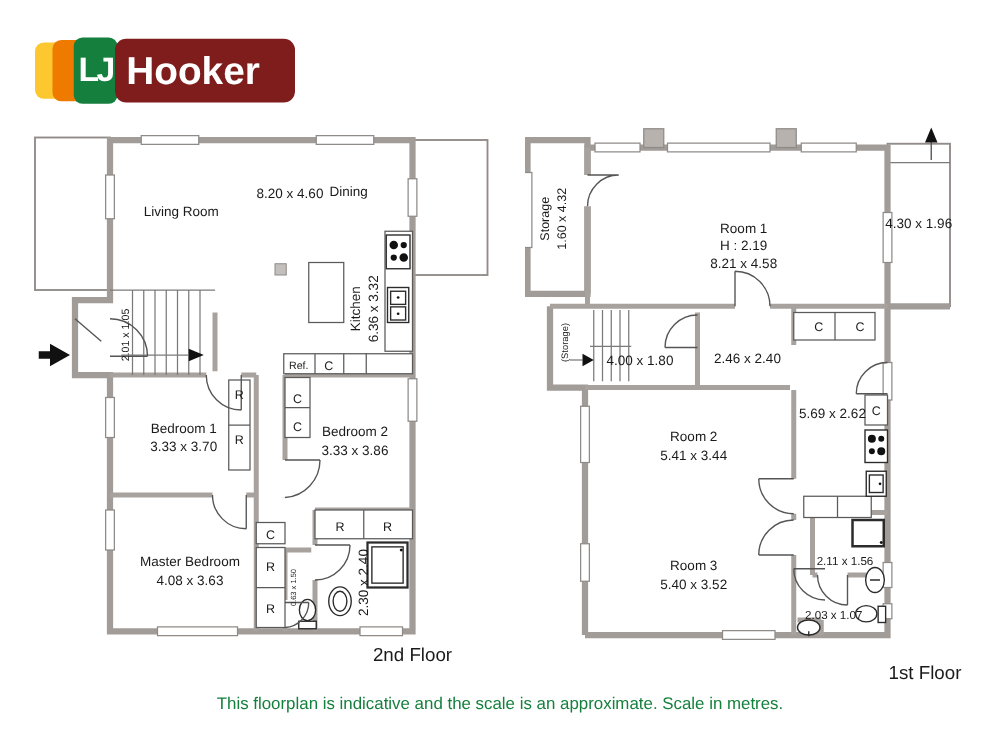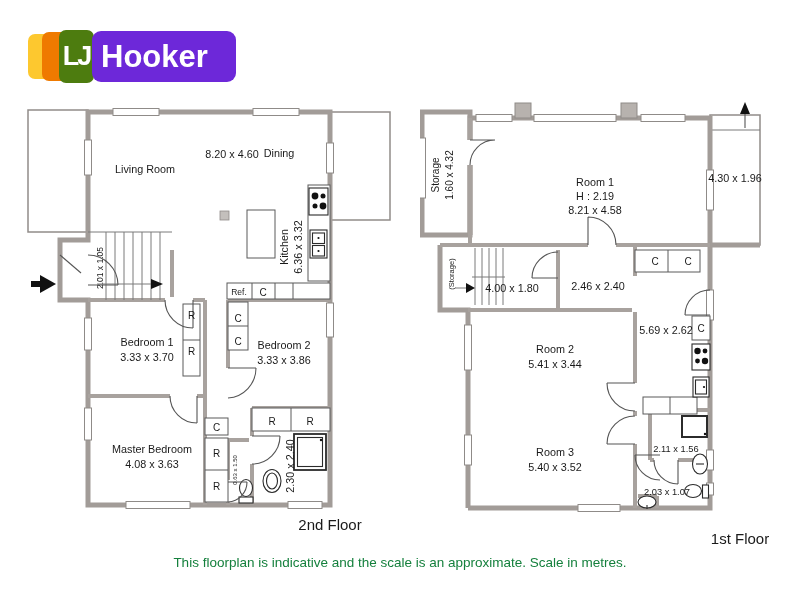--- a/index.html
+++ b/index.html
@@ -4,24 +4,24 @@
 <style>
   html,body{margin:0;padding:0;}
   body{width:800px;height:600px;background:#ffffff;position:relative;overflow:hidden;
        font-family:"Liberation Sans", sans-serif;}
   
   .logo{position:absolute;left:28px;top:30px;width:210px;height:53px;}
   .logo .stripe{position:absolute;border-radius:7px;}
   .stripe-yellow{left:0;top:4px;width:30px;height:45px;background:#fdc82f;}
   .stripe-orange{left:14px;top:2px;width:32px;height:49px;background:#ef7a00;}
   .lj-box{position:absolute;left:31px;top:0;width:35px;height:53px;border-radius:7px;
-          background:#4d7c0f;color:#fff;font-weight:bold;font-size:27px;
+          background:#15803d;color:#fff;font-weight:bold;font-size:27px;
           display:flex;align-items:center;justify-content:center;letter-spacing:-2px;}
   .hooker-box{position:absolute;left:64px;top:1px;width:144px;height:51px;border-radius:9px;
-          background:#6d28d9;color:#fff;font-weight:bold;font-size:31px;
+          background:#7f1d1d;color:#fff;font-weight:bold;font-size:31px;
           display:flex;align-items:center;padding-left:9px;box-sizing:border-box;text-align:center;}
   
   .plan-left{position:absolute;left:25px;top:100px;}
   .plan-right{position:absolute;left:420px;top:100px;}
   svg text{fill:#1a1a1a;font-family:"Liberation Sans",sans-serif;}
   .lbl{font-size:10.8px;text-anchor:middle;}
   .sm{font-size:10px;text-anchor:middle;}
   .xs{font-size:8.5px;text-anchor:middle;}
   .xxs{font-size:6px;text-anchor:middle;}
   .we{stroke:#a29c98;stroke-width:5;fill:none;}

